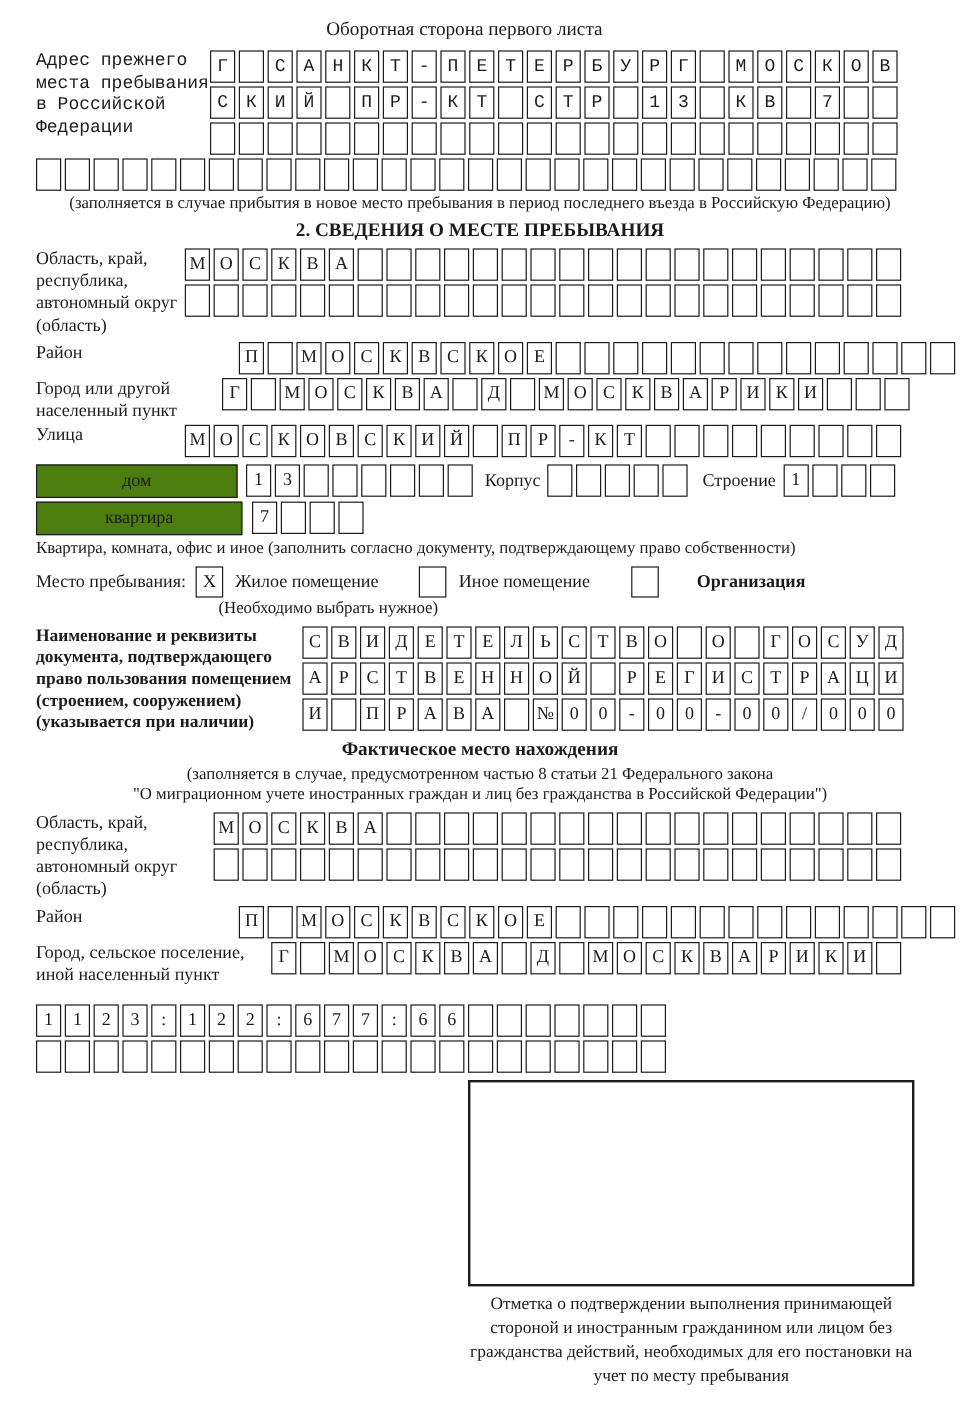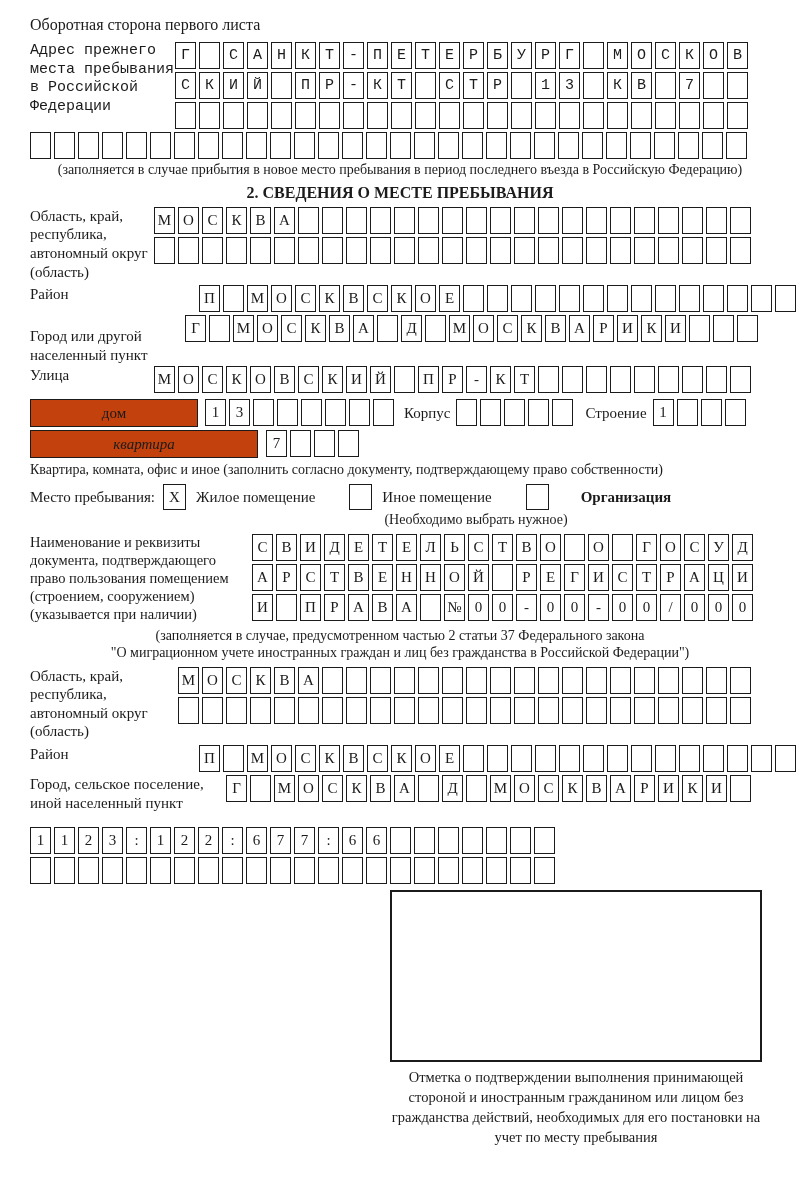--- a/index.html
+++ b/index.html
@@ -1,41 +1,41 @@
 <!DOCTYPE html>
 <html lang="ru"><head>
 <meta charset="utf-8">
 <style>
   html,body{margin:0;padding:0;background:#fff;}
   body{width:800px;height:1180px;overflow:hidden;color:#1b1b1b;
        font-family:"Liberation Serif","DejaVu Serif",serif;}
   .page{padding:10px 30px 0 30px;box-sizing:border-box;width:800px;}
-  .hdr{text-align:left;font-size:16px;padding-right:26px;margin-top:6px;}
+  .hdr{text-align:center;font-size:16px;padding-right:26px;margin-top:6px;}
   .frow{display:flex;align-items:flex-start;}
   .flabel{font-size:15px;line-height:1.24;flex:none;}
   .rows{display:flex;flex-direction:column;gap:3px;}
   .boxes{display:flex;gap:3px;flex:none;}
   .cb{width:21px;height:27px;border:1.7px solid #1b1b1b;box-sizing:border-box;
       display:flex;align-items:center;justify-content:center;font-size:15px;
       flex:none;background:#fff;}
   .wbox{border:1.7px solid #1b1b1b;height:28px;display:flex;align-items:center;
-        justify-content:center;font-size:15px;box-sizing:border-box;flex:none;background:#c2410c;}
+        justify-content:center;font-size:15px;box-sizing:border-box;flex:none;background:#4d7c0f;}
   .inline-lab{font-size:15px;line-height:28px;flex:none;}
   .caption{font-size:14px;line-height:1.2;}
   .center{text-align:center;}
   .sec-title{font-weight:bold;font-size:16px;text-align:center;}
-  .w145{width:145px;} .w124{width:124px;} .w155{width:155px;margin-top:12px;}
-  .w218{width:218px;font-size:14.5px;} .w148{width:148px;}
+  .w145{width:145px;} .w124{width:124px;} .w155{width:155px;}
+  .w218{width:218px;font-size:14.5px;font-weight:bold;} .w148{width:148px;}
   .w196{width:196px;} .w188{width:188px;}
   .mt2{margin-top:2px;} .mt3{margin-top:3px;} .mt4{margin-top:4px;gap:45px;}
   .mt5{margin-top:5px;} .mt6{margin-top:6px;} .mt8{margin-top:8px;font-family:Liberation Mono, monospace;}
   .mrow{display:flex;align-items:center;font-size:15px;}
   .mrow .cb{width:23px;height:26px;margin:0 10px 0 8px;}
   .opt-gap{margin-right:26px;}
-  .mesto-note{font-size:14px;margin-left:152px;text-align:center;}
+  .mesto-note{font-size:14px;margin-left:152px;}
   .stamp-col{display:flex;flex-direction:column;align-items:center;
              margin-left:auto;margin-right:4px;width:380px;}
   .stamp-box{width:368px;height:168px;border:2px solid #1b1b1b;background:#fff;}
   .stamp-note{width:380px;font-size:14.5px;text-align:center;line-height:1.38;margin-top:5px;}
 </style>
 </head>
 <body>
 
 <div class="page">
 
@@ -335,21 +335,21 @@
     <div class="inline-lab" style="margin:0 6px 0 12px;">Строение</div>
     <div class="boxes">
         <span class="cb">1</span>
         <span class="cb"></span>
         <span class="cb"></span>
         <span class="cb"></span>
       </div>
   </div>
 
   <div class="frow mt3">
-    <div class="wbox" style="width:228px;margin-right:8px;font-style:italic;">квартира</div>
+    <div class="wbox" style="width:172px;margin-right:8px;">квартира</div>
     <div class="boxes">
         <span class="cb">7</span>
         <span class="cb"></span>
         <span class="cb"></span>
         <span class="cb"></span>
       </div>
   </div>
   <div class="caption mt4">Квартира, комната, офис и иное (заполнить согласно документу, подтверждающему право собственности)</div>
 
   <div class="mrow mt5">
@@ -431,21 +431,22 @@
           <span class="cb">0</span>
           <span class="cb">0</span>
           <span class="cb">/</span>
           <span class="cb">0</span>
           <span class="cb">0</span>
           <span class="cb">0</span>
         </div>
     </div>
   </div>
 
-  <div class="caption center mt4">(заполняется в случае, предусмотренном частью 2 статьи 37 Федерального закона</div>
+  <div class="sec-title mt4">Фактическое место нахождения</div>
+  <div class="caption center mt4">(заполняется в случае, предусмотренном частью 8 статьи 21 Федерального закона</div>
   <div class="caption center">"О миграционном учете иностранных граждан и лиц без гражданства в Российской Федерации")</div>
 
   <div class="frow mt5">
     <div class="flabel w148">Область, край, республика, автономный округ (область)</div>
     <div class="rows">
       <div class="boxes">
           <span class="cb">М</span>
           <span class="cb">О</span>
           <span class="cb">С</span>
           <span class="cb">К</span>

